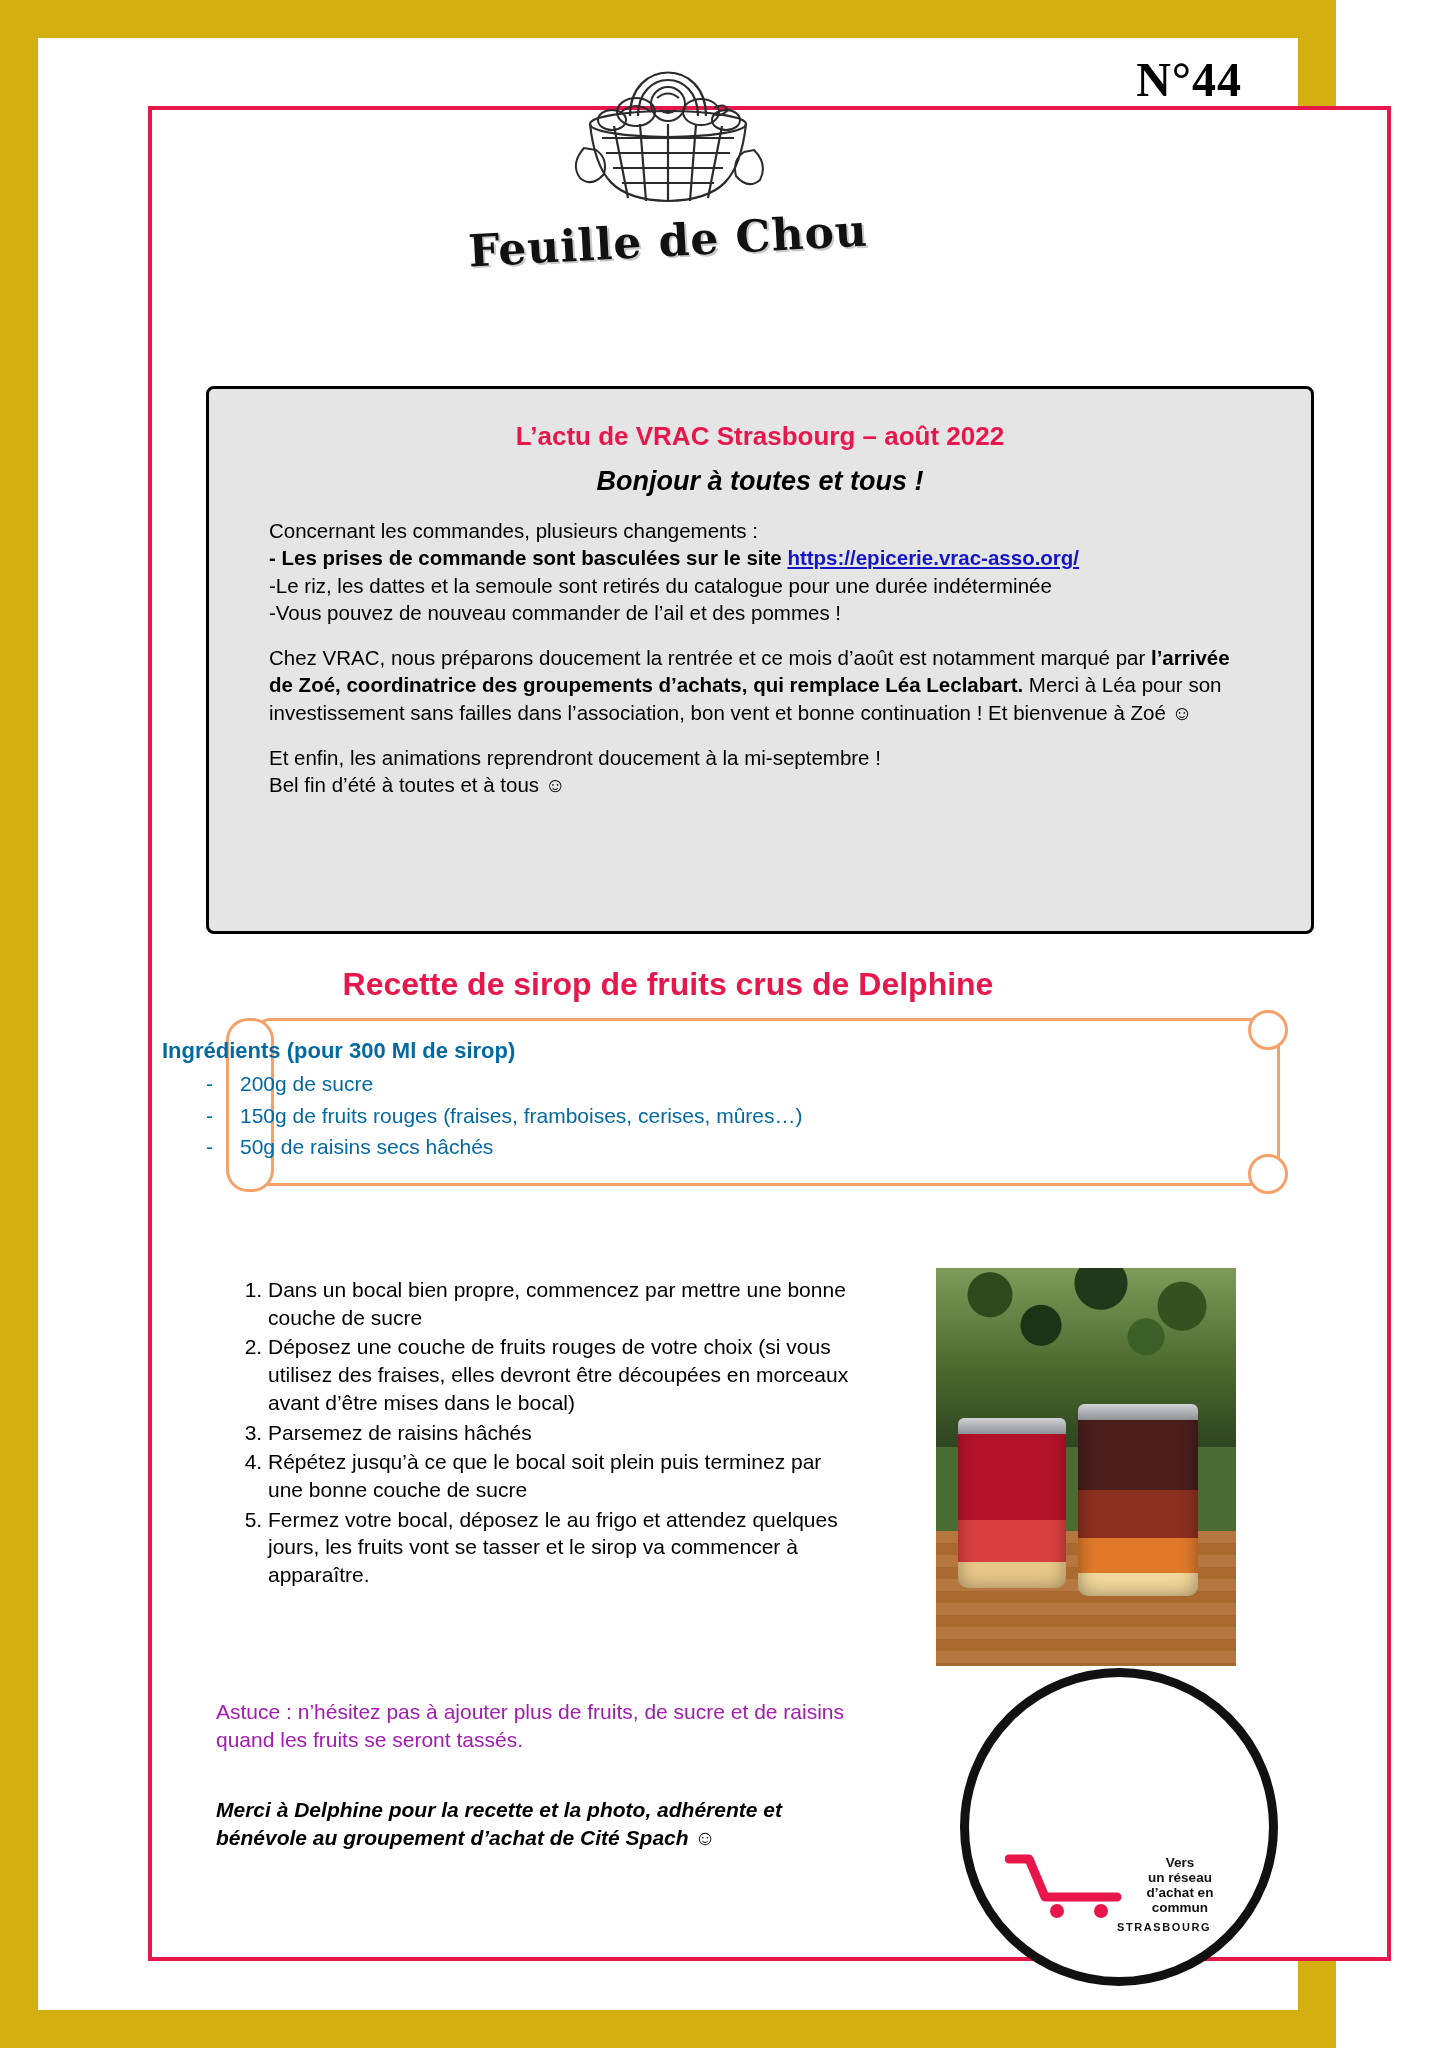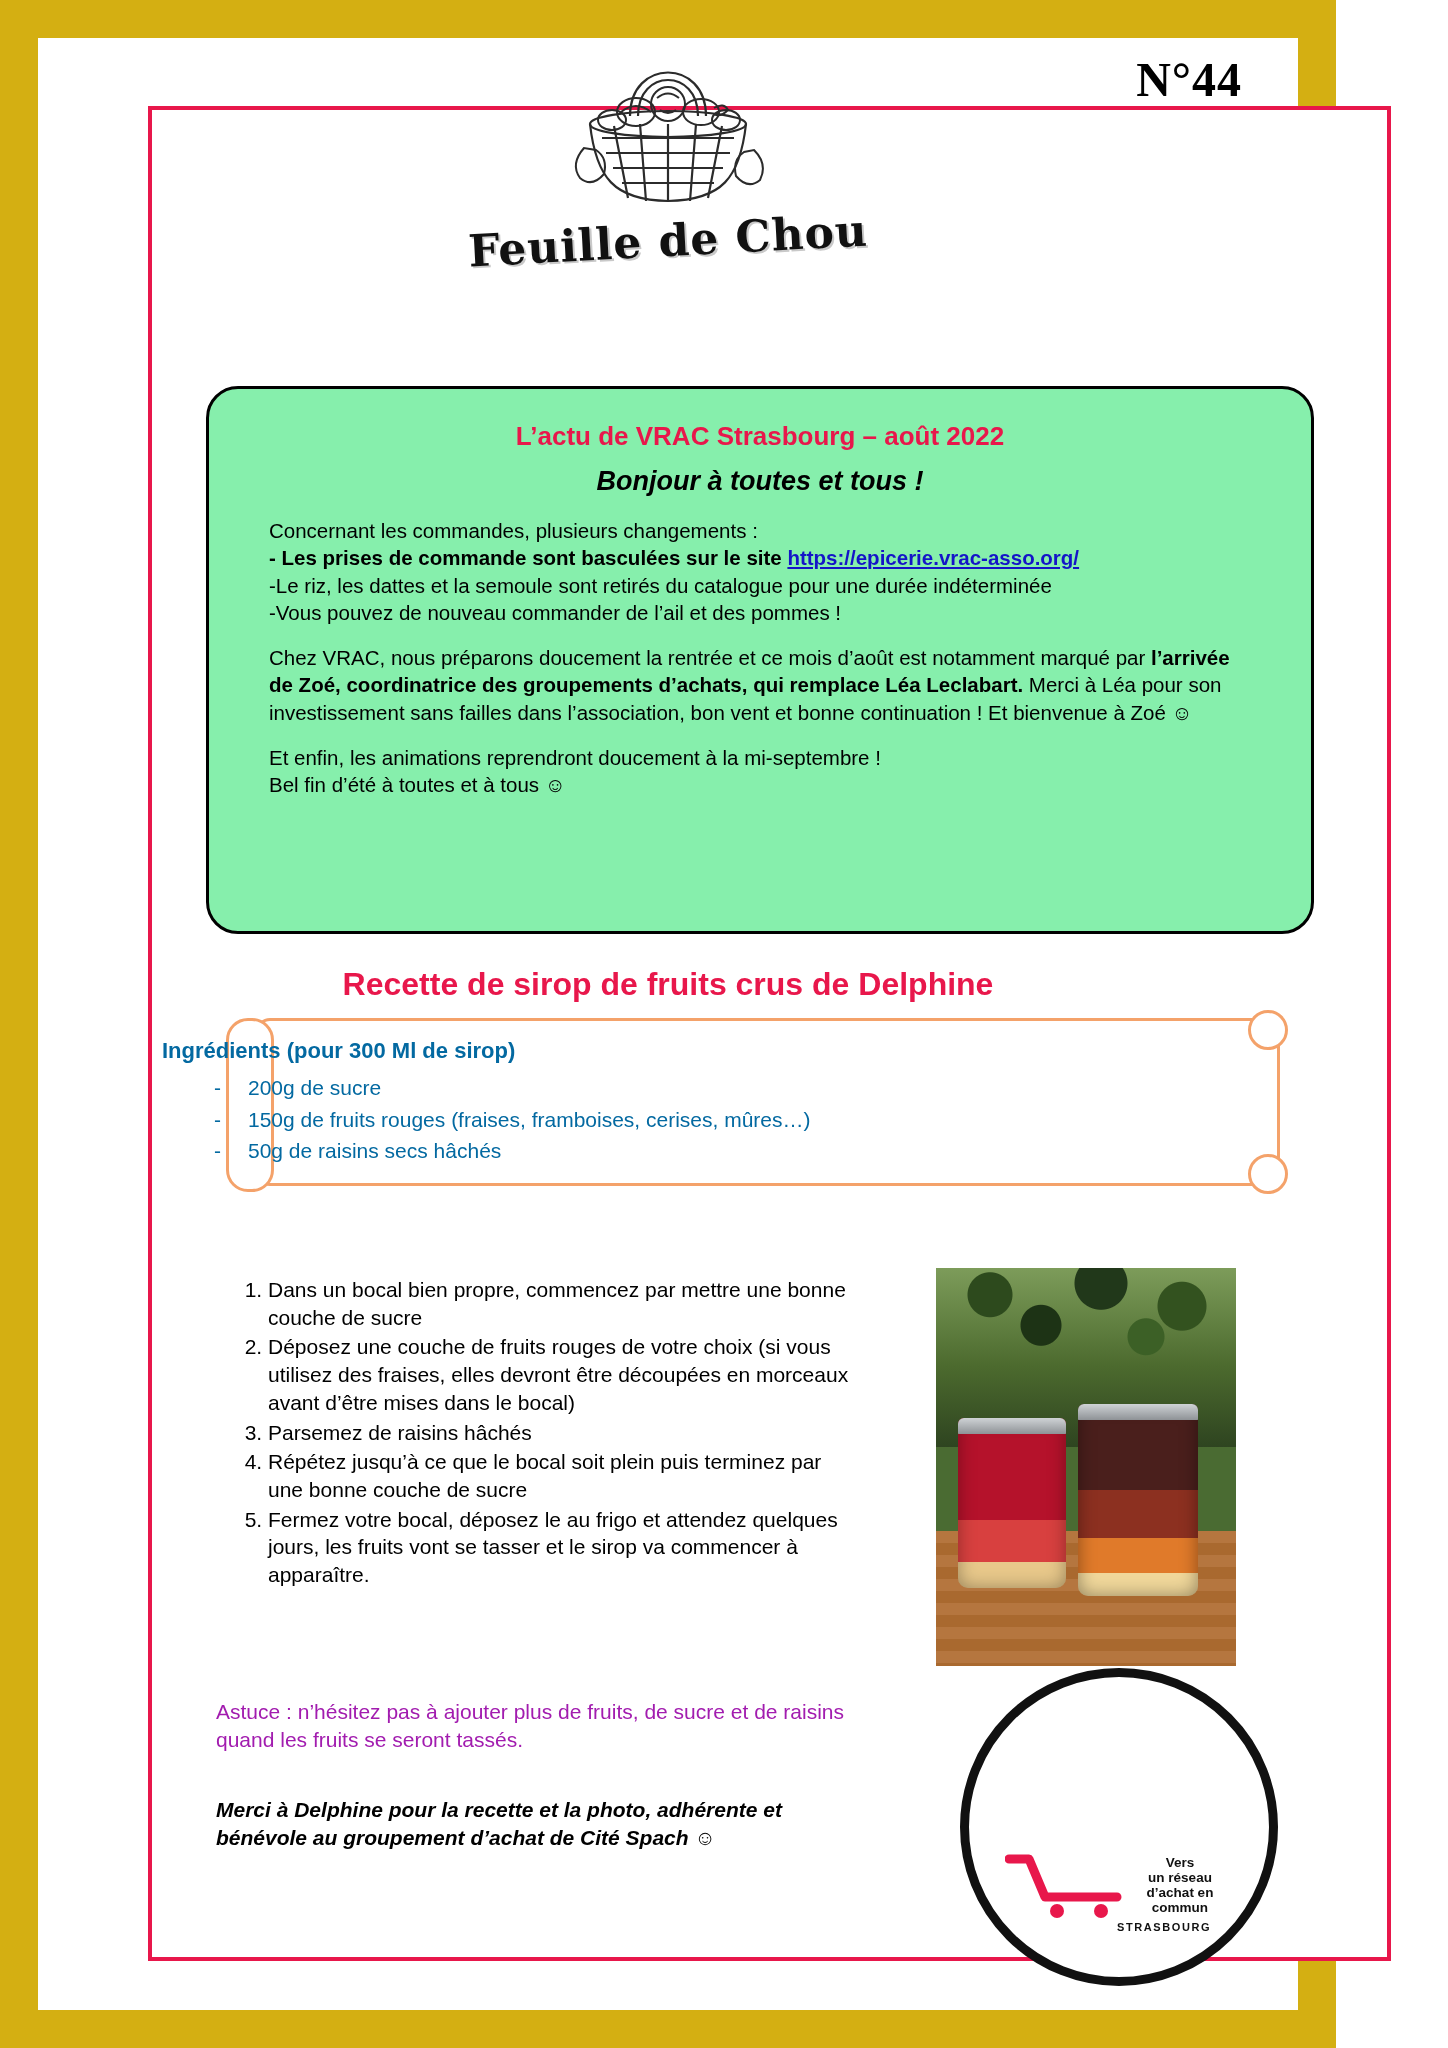--- a/index.html
+++ b/index.html
@@ -78,22 +78,22 @@
 
   
   .news-box {
     position: absolute;
     left: 168px;
     top: 348px;
     width: 1108px;
     height: 548px;
     box-sizing: border-box;
     border: 3px solid #000;
-    border-radius: 32px;
-    background: #86efac;
+    border-radius: 8px;
+    background: #e5e5e5;
     padding: 24px 36px 10px 36px;
   }
   .news-title {
     text-align: center;
     color: #e8174b;
     font-weight: bold;
     font-size: 26px;
     margin: 8px 0 2px 0;
   }
   .news-greeting {
@@ -180,21 +180,21 @@
     width: 900px;
     font-size: 21px;
     color: #0369a1;
     z-index: 3;
   }
   .ingredients-title {
     font-weight: bold;
     font-size: 22px;
     margin-bottom: 4px;
   }
-  .ing-list { margin: 8px; padding: 0; list-style: none; }
+  .ing-list { margin: 0; padding: 0; list-style: none; }
   .ing-list li {
     padding-left: 78px;
     position: relative;
     line-height: 1.5;
   }
   .ing-list li:before {
     content: "-";
     position: absolute;
     left: 44px;
   }

